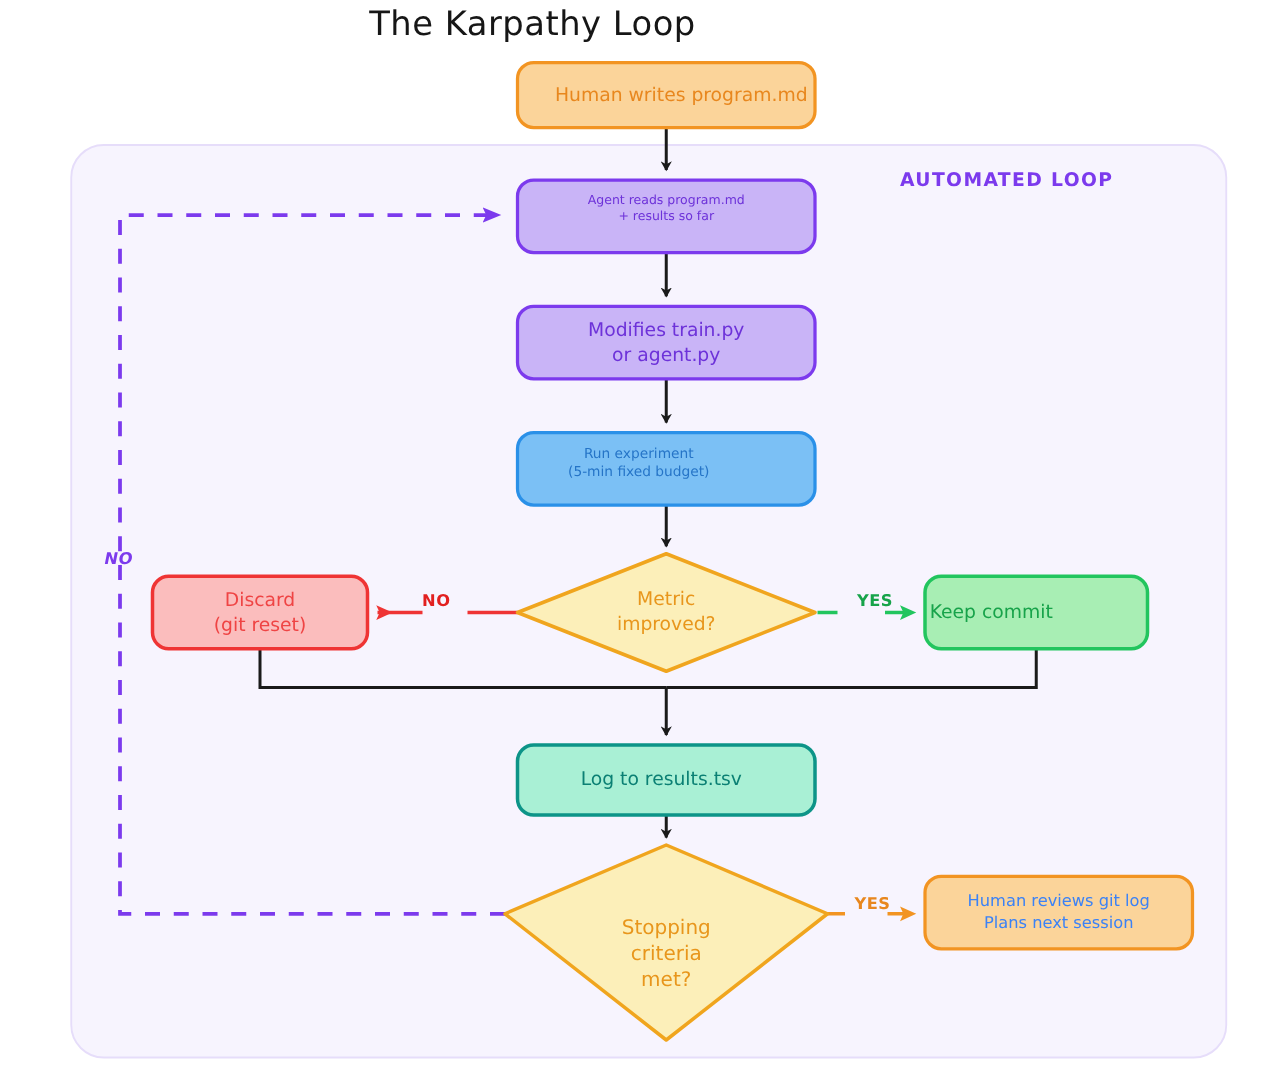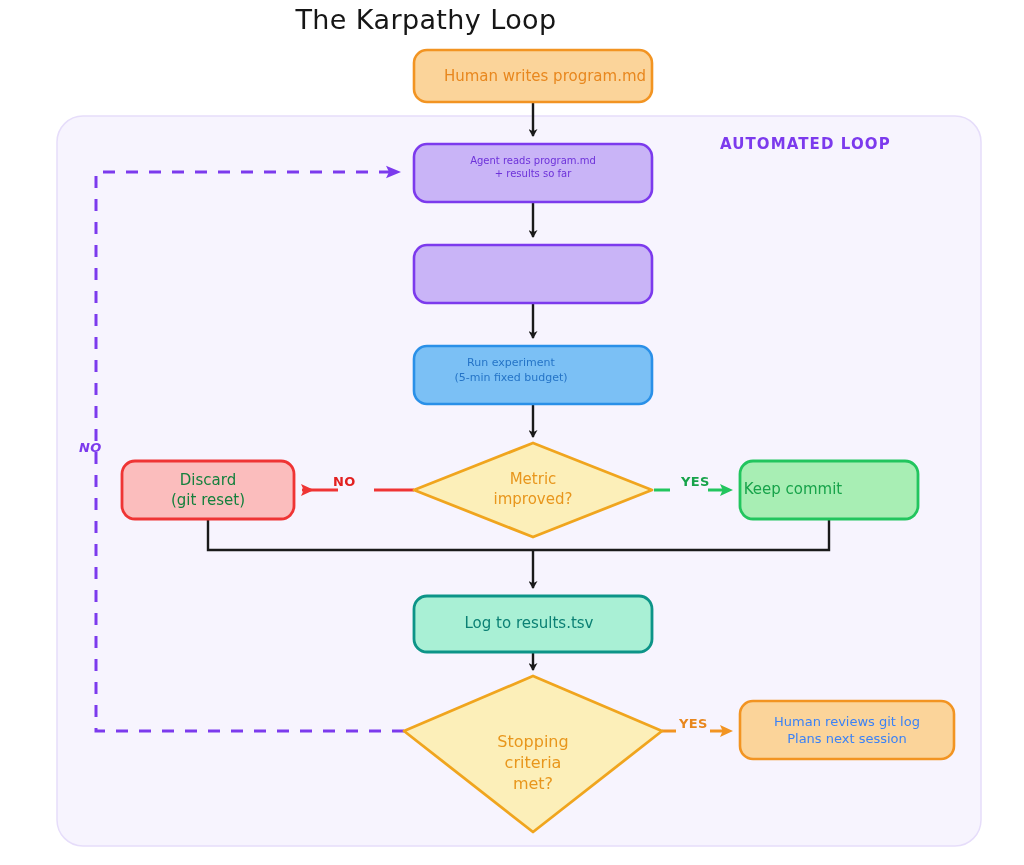--- a/index.html
+++ b/index.html
@@ -35,21 +35,21 @@
   }
   .node-label {
     position: absolute;
     text-align: center;
     pointer-events: none;
     line-height: 1.32;
     white-space: pre;
   }
   .edge-label {
     position: absolute;
-    text-align: left;
+    text-align: center;
     font-size: 13px;
     font-weight: bold;
     letter-spacing: 0.4px;
     white-space: pre;
   }
   .loop-title {
     position: absolute;
     font-size: 15px;
     font-weight: bold;
     letter-spacing: 1.1px;
@@ -135,28 +135,30 @@
 
   <div class="chart-title">The Karpathy Loop</div>
 
   <div class="loop-title" style="left:720px; top:135px;">AUTOMATED LOOP</div>
 
   <div class="node-label" style="left:414px; top:67px; width:238px; font-size:15px; color:#e8871e;padding-left:12px;">Human writes program.md</div>
 
   <div class="node-label" style="left:414px; top:154px; width:238px; font-size:10px; color:#6d32d9;">Agent reads program.md
 + results so far</div>
 
+  <div class="node-label" style="left:414px; top:255px; width:238px; font-size:15px; color:#6d32d9;">Modifies train.py
+or agent.py</div>
 
   <div class="node-label" style="left:414px; top:356px; width:194px; font-size:11px; color:#2574c7;">Run experiment
 (5-min fixed budget)</div>
 
   <div class="node-label" style="left:414px; top:470px; width:238px; font-size:15px; color:#e8961c;">Metric
 improved?</div>
 
-  <div class="node-label" style="left:122px; top:471px; width:172px; font-size:15px; color:#15803d;">Discard
+  <div class="node-label" style="left:122px; top:471px; width:172px; font-size:15px; color:#ef4444;">Discard
 (git reset)</div>
 
   <div class="node-label" style="left:704px; top:480px; width:178px; font-size:15px; color:#17a34a;">Keep commit</div>
 
   <div class="node-label" style="left:414px; top:614px; width:230px; font-size:15px; color:#0b8074;">Log to results.tsv</div>
 
   <div class="node-label" style="left:404px; top:731px; width:258px; font-size:16px; color:#e8961c;">Stopping
 criteria
 met?</div>
 

